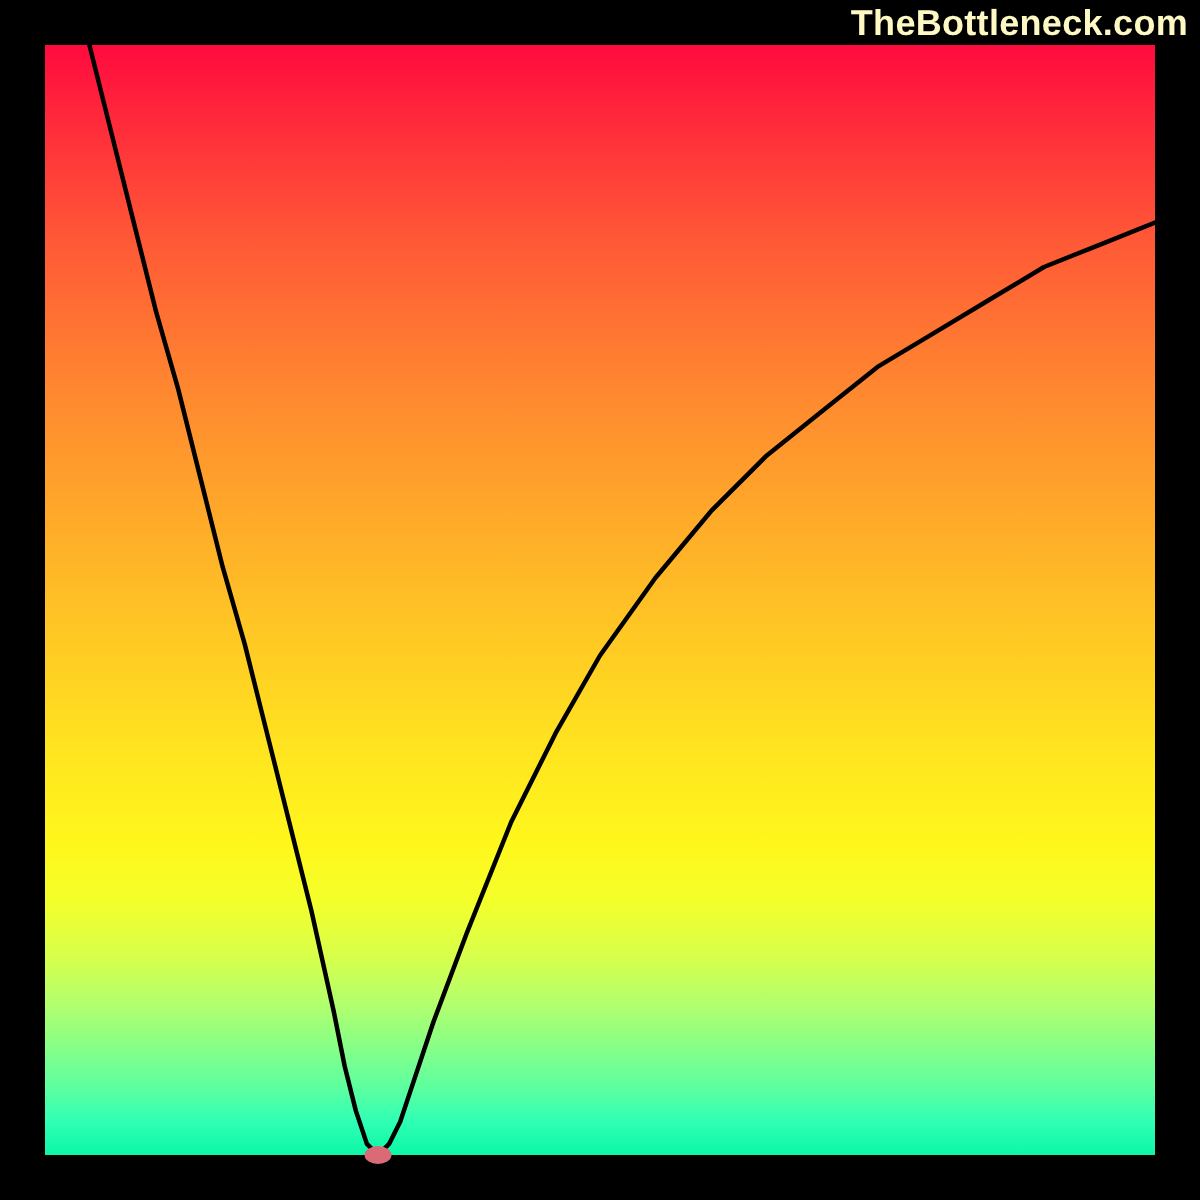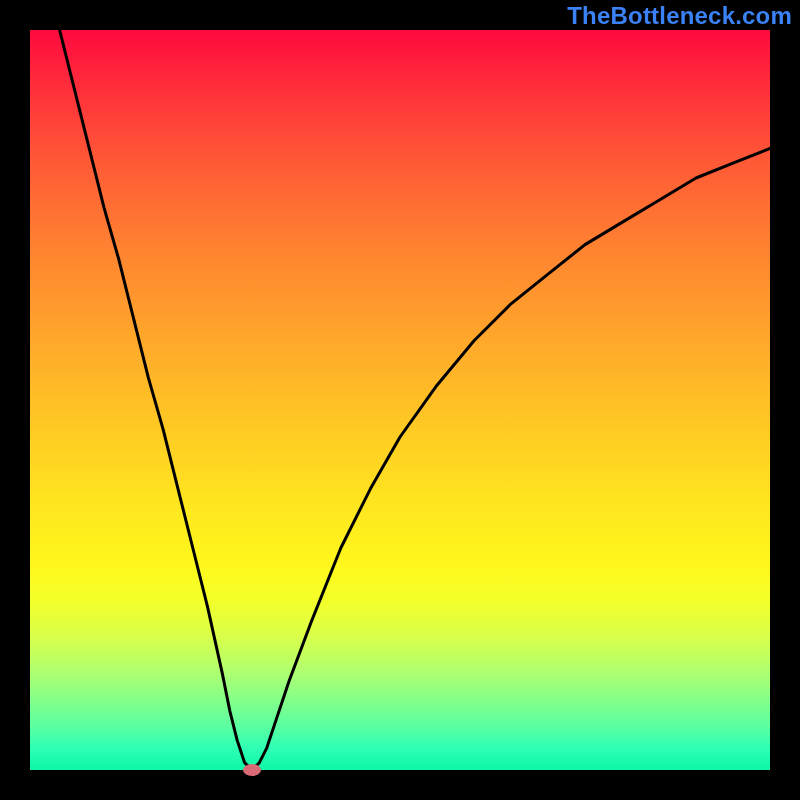--- a/index.html
+++ b/index.html
@@ -10,21 +10,21 @@
     height: 800px;
     background: #000;
   }
   .watermark {
     position: absolute;
     top: 2px;
     right: 8px;
     font-family: Arial, Helvetica, sans-serif;
     font-size: 24px;
     font-weight: 600;
-    color: #3b82f6;
+    color: #fef9c3;
     letter-spacing: 0.2px;
     z-index: 5;
   }
   .plot {
     position: absolute;
     left: 30px;
     top: 30px;
     width: 740px;
     height: 740px;
     background: linear-gradient(to bottom,

